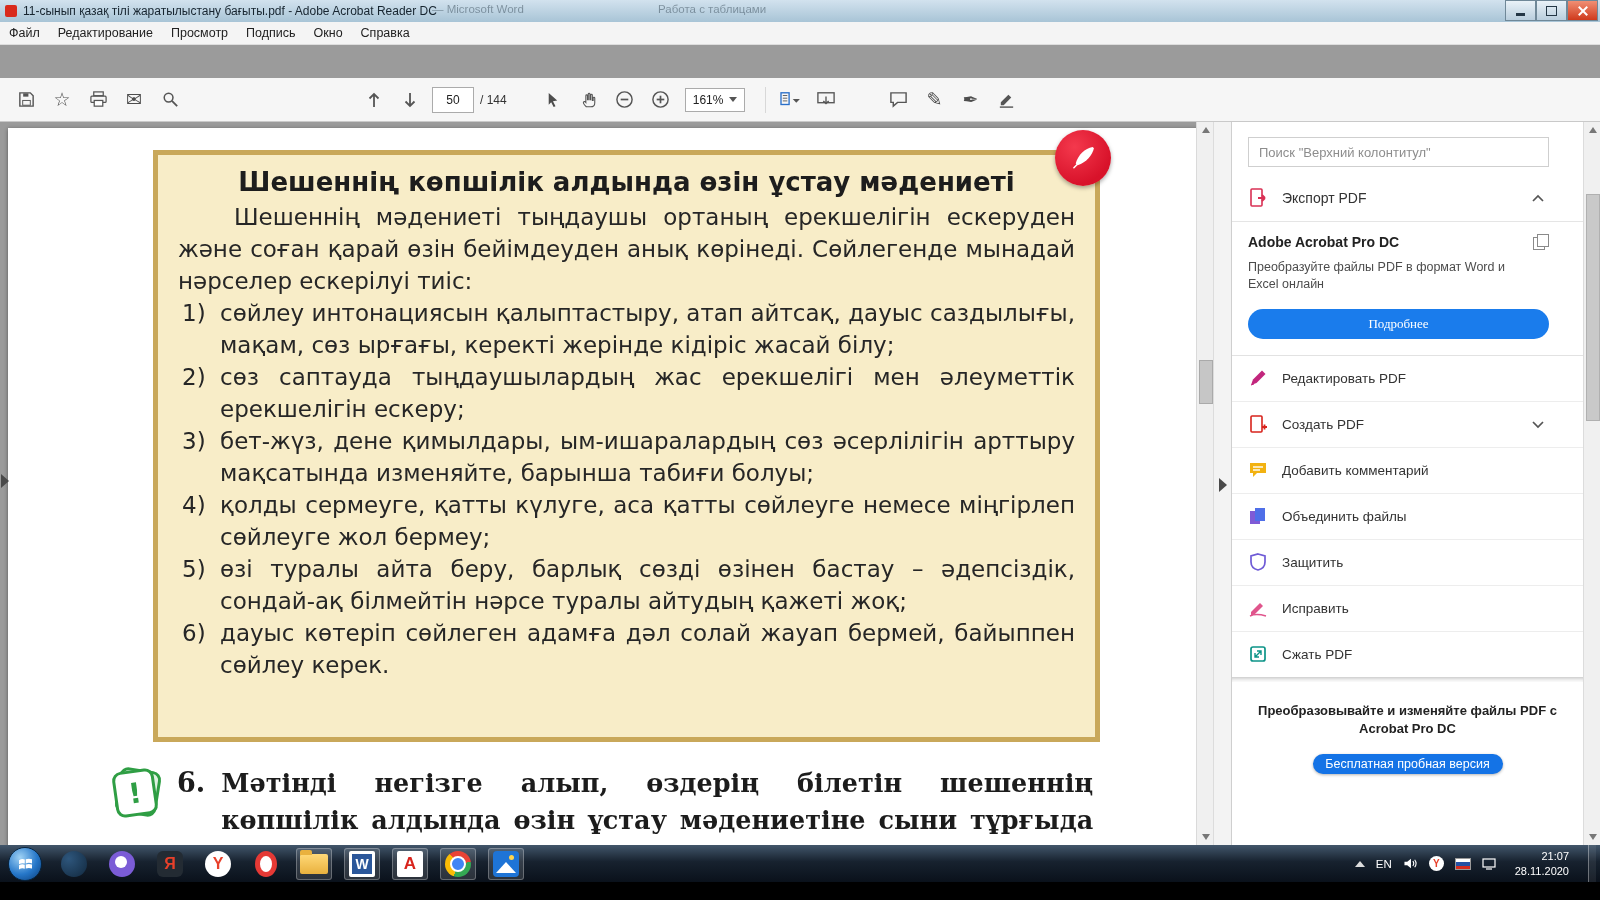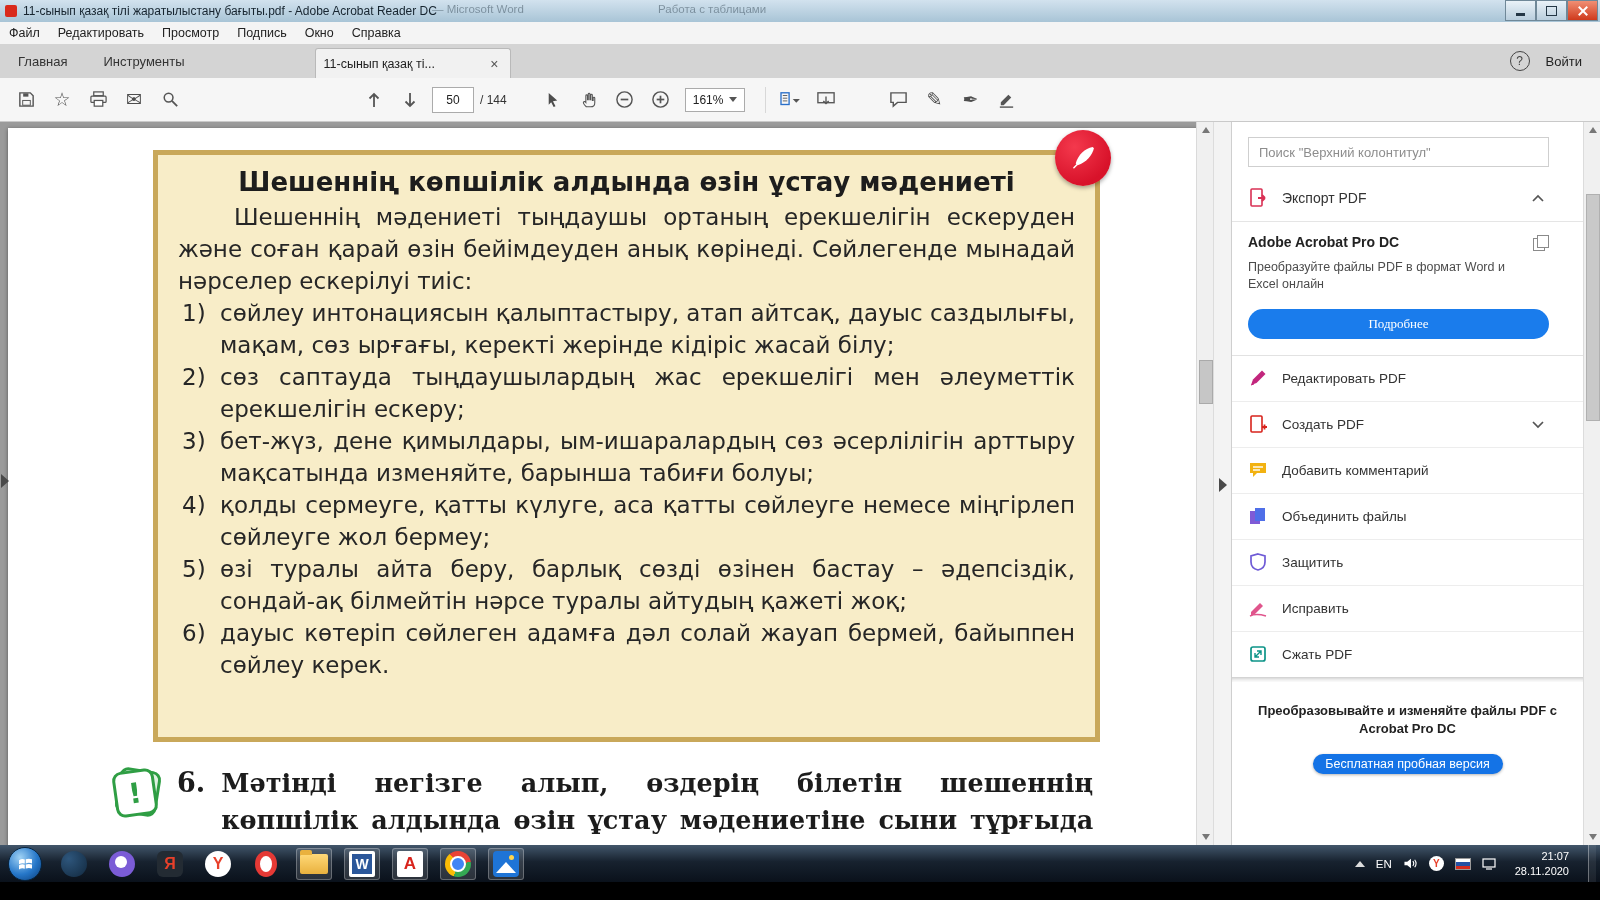--- a/index.html
+++ b/index.html
@@ -97,21 +97,21 @@
   
   .toolspanel{position:absolute;left:1231px;top:0;width:352px;height:723px;background:#fff;border-left:1px solid #cfcfcf;box-sizing:border-box;}
   .searchwrap{margin:15px 34px 0 16px;}
   .searchinput{width:100%;height:30px;box-sizing:border-box;border:1px solid #cfcfcf;font-size:13px;padding:0 10px;color:#333;
     font-family:"Liberation Sans","DejaVu Sans",sans-serif;}
   .searchinput::placeholder{color:#8d8d8d;}
   .prow{display:flex;align-items:center;gap:12px;height:46px;padding-left:16px;border-bottom:1px solid #e9e9e9;}
   .prow .plabel{font-size:14px;color:#333;}
   .chev{margin-left:auto;margin-right:38px;}
   .promo{padding:12px 34px 0 16px;}
-  .promo-titlerow{display:flex;align-items:center;gap:17px;}
+  .promo-titlerow{display:flex;align-items:flex-start;gap:17px;}
   .promo-title{font-weight:bold;font-size:14px;color:#222;}
   .copyicon{margin-left:auto;position:relative;width:16px;height:14px;}
   .copyicon .c1,.copyicon .c2{position:absolute;width:10px;height:11px;border:1.4px solid #8a8a8a;background:#fff;}
   .copyicon .c1{left:0;top:3px;} .copyicon .c2{left:4px;top:0;}
   .promo-text{margin-top:9px;font-size:12.5px;color:#4c4c4c;line-height:1.35;width:276px;}
   .bluebtn{margin:16px 34px 16px 16px;height:30px;border-radius:15px;background:#1a7cec;color:#fff;
     display:flex;align-items:center;justify-content:center;font-size:13px;font-family:Liberation Serif, serif;}
   .pdiv{height:1px;background:#e2e2e2;}
   .trow{display:flex;align-items:center;gap:14px;height:45px;padding-left:16px;border-bottom:1px solid #ededed;}
   .trow .tlabel{font-size:13.5px;color:#333;}
@@ -181,39 +181,27 @@
           <div class="glyph-max"></div>
         </div>
       <div class="winbtn close">
           <div class="glyph-x"></div>
         </div>
     </div>
   </div>
 
   <div class="menubar">
     <span class="menuitem">Файл</span>
-    <span class="menuitem">Редактировать</span>
+    <span class="menuitem">Редактирование</span>
     <span class="menuitem">Просмотр</span>
     <span class="menuitem">Подпись</span>
     <span class="menuitem">Окно</span>
     <span class="menuitem">Справка</span>
   </div>
 
-  <div class="tabbar">
-    <span class="tab-flat">Главная</span>
-    <span class="tab-flat">Инструменты</span>
-    <div class="tab-doc">
-      <span class="lbl">11-сынып қазақ ті...</span>
-      <span class="x">×</span>
-    </div>
-    <div class="tabbar-right">
-      <span class="helpcirc">?</span>
-      <span class="signin">Войти</span>
-    </div>
-  </div>
 
   <div class="toolbar">
     <div class="tbtn">
       <svg width="19" height="19" viewBox="0 0 20 20">
           <path d="M3 3h11l3 3v11H3z" fill="none" stroke="#555" stroke-width="1.5"></path>
           <rect x="6" y="11" width="8" height="5" fill="none" stroke="#555"></rect>
           <rect x="6.5" y="3.5" width="5.5" height="3.5" fill="#555"></rect>
         </svg>
     </div>
     <div class="tbtn">

